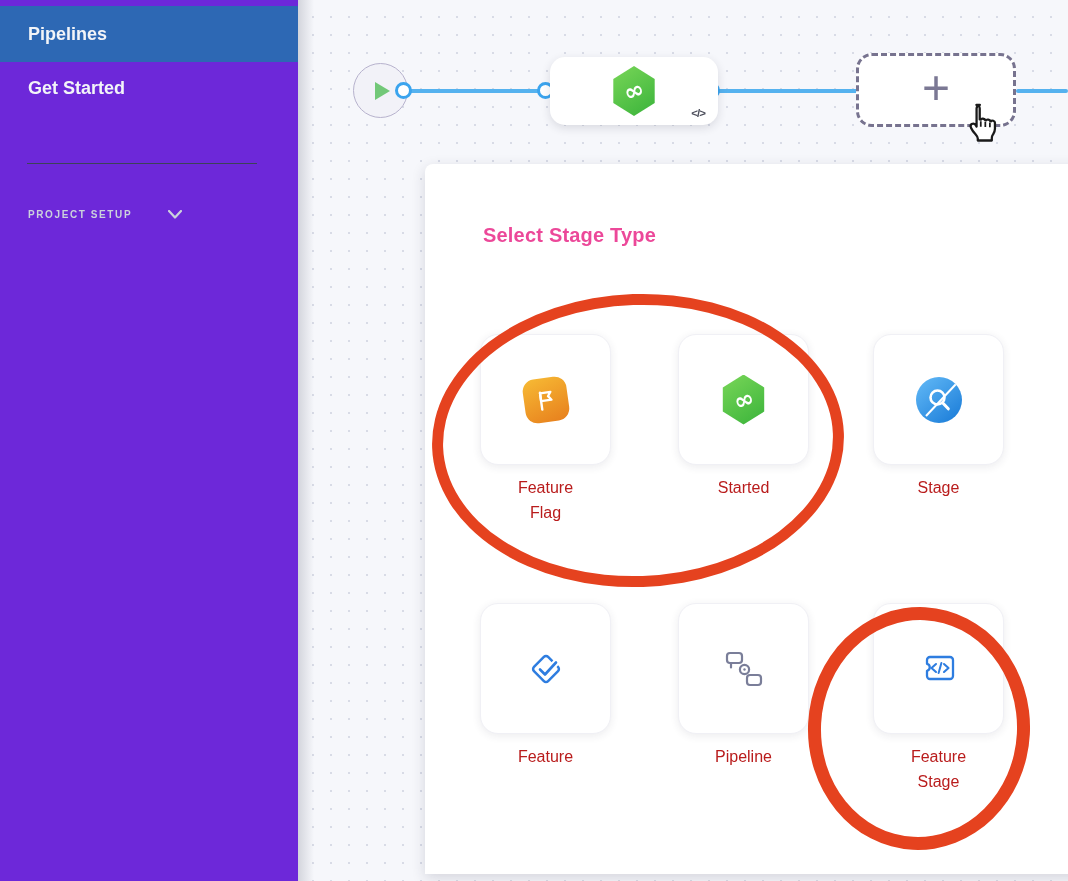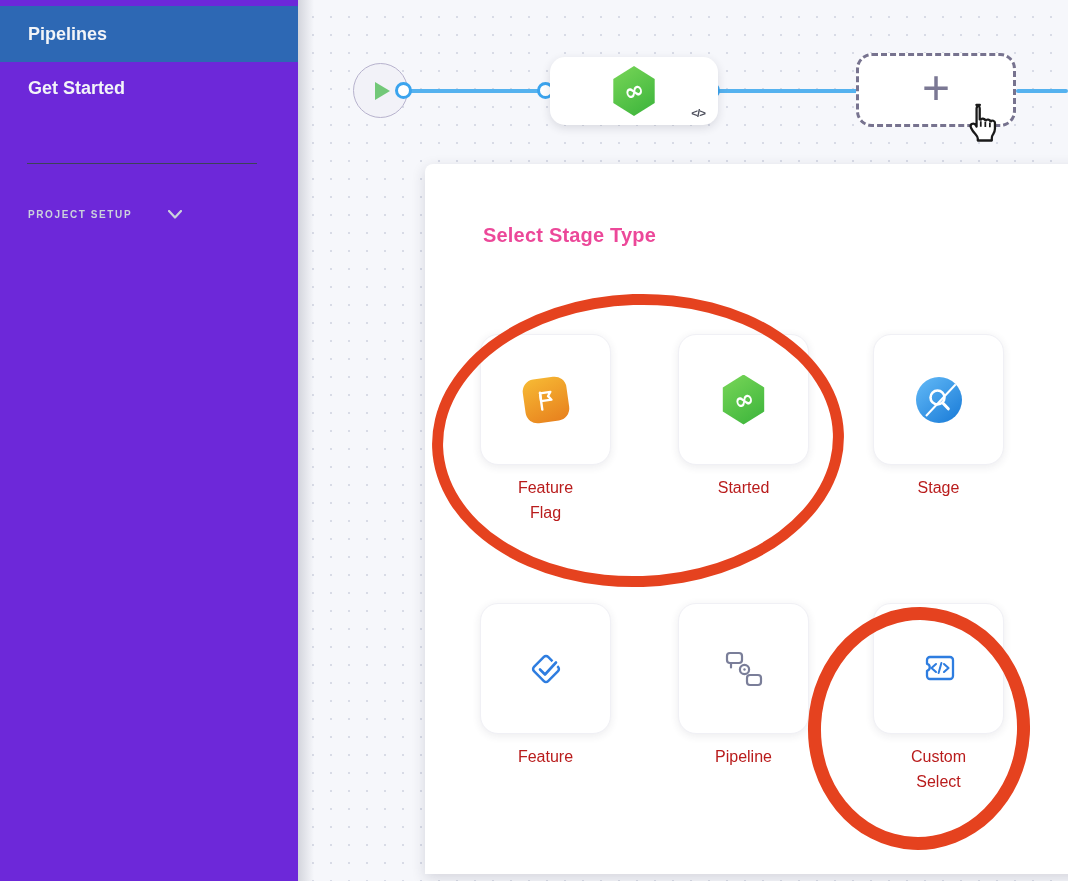--- a/index.html
+++ b/index.html
@@ -238,19 +238,19 @@
       <svg width="42" height="42" viewBox="0 0 42 42">
         <path d="M12 9h20a3 3 0 0 1 3 3v16a3 3 0 0 1-3 3H12a3 3 0 0 1-3-3v-5.2a3.6 3.6 0 0 0 0-7V12a3 3 0 0 1 3-3z" fill="none" stroke="#2e7de0" stroke-width="2.3" stroke-linejoin="round"></path>
         <path d="M18 16l-4.5 4 4.5 4" fill="none" stroke="#2e7de0" stroke-width="2.1" stroke-linecap="round" stroke-linejoin="round"></path>
         <path d="M26 16l4.5 4-4.5 4" fill="none" stroke="#2e7de0" stroke-width="2.1" stroke-linecap="round" stroke-linejoin="round"></path>
         <path d="M23.4 15l-2.8 10" stroke="#2e7de0" stroke-width="2" stroke-linecap="round"></path>
       </svg>
     </div>
 
     <div class="stage-label" style="left:55px; top:581px;"><span>Feature</span></div>
     <div class="stage-label" style="left:253px; top:581px;"><span>Pipeline</span></div>
-    <div class="stage-label" style="left:448px; top:581px;"><span>Custom Select</span></div>
+    <div class="stage-label" style="left:448px; top:581px;"><span>Feature Stage</span></div>
   </div>
 
   <div class="annot annot-1" style="border-color: rgb(229, 66, 31);"></div>
   <div class="annot annot-2" style="border-color: rgb(229, 66, 31);"></div>
 
 </div>
 
 </body></html>

